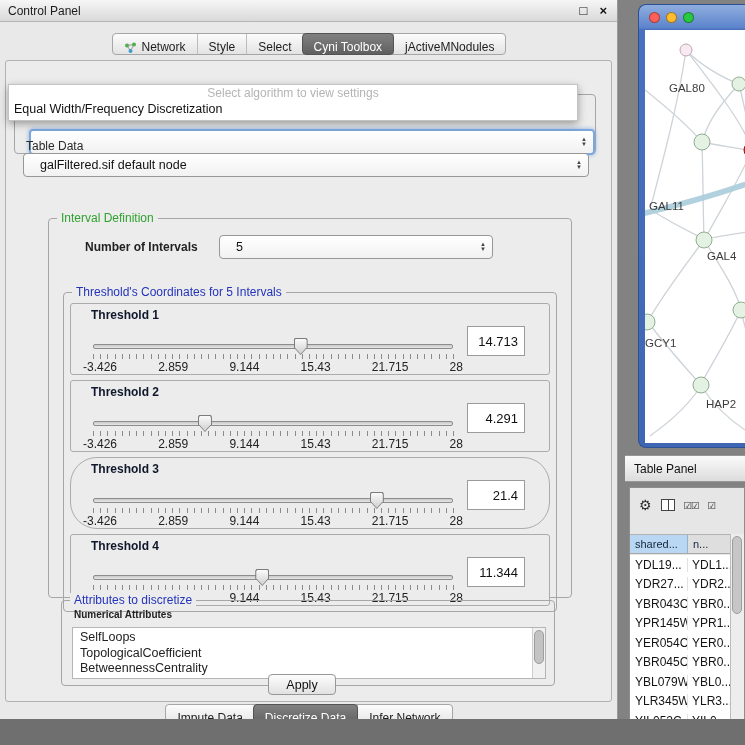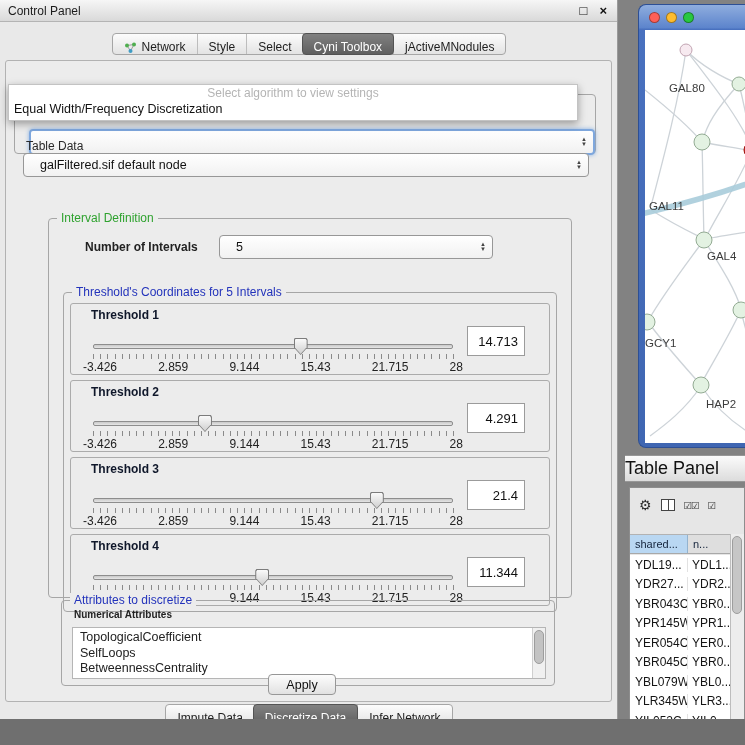--- a/index.html
+++ b/index.html
@@ -78,22 +78,22 @@
                   border-right:none;border-radius:8px 0 0 8px;
                   background:linear-gradient(180deg,#8fadde 0px,#5c84cc 23px,#4971bf 24px,#3f66b2 100%);}
   .traffic{position:absolute;top:7px;left:10px;display:flex;gap:6px;}
   .light{width:11px;height:11px;border-radius:50%;border:1px solid rgba(0,0,0,.35);}
   .net-canvas{position:absolute;left:6px;top:25px;width:114px;height:413px;background:#fff;overflow:hidden;}
   .node-label{position:absolute;font-size:11.5px;color:#3c3c3c;white-space:nowrap;}
 
   
   .table-header-bar{position:absolute;left:625px;top:455px;width:120px;height:27px;
                     background:linear-gradient(#fbfbfb,#dcdcdc);border-top:1px solid #979797;
-                    border-bottom:1px solid #979797;display:flex;align-items:center;font-size:18px;color:#111;
-                    }
+                    border-bottom:1px solid #979797;display:flex;align-items:center;font-size:12px;color:#111;
+                    padding-left:9px;}
   .table-window{position:absolute;left:629px;top:487px;width:116px;height:252px;background:#e6e6e6;
                 border:1px solid #8d8d8d;overflow:hidden;}
   .table-toolbar{position:absolute;left:0;top:0;width:100%;height:34px;display:flex;align-items:center;gap:9px;
                  padding-left:9px;font-size:14px;color:#2e2e2e;}
   .cols-icon{width:14px;height:12px;border:1px solid #444;background:#fff;position:relative;}
   .cols-icon::before{content:"";position:absolute;left:6px;top:0;bottom:0;width:1px;background:#444;}
   .mini-checks{font-size:9.5px;letter-spacing:-1px;color:#333;}
   .tbl-head{position:absolute;left:0;top:46px;width:102px;height:20px;display:flex;background:#dedede;
             border-top:1px solid #b2b2b2;border-bottom:1px solid #a8a8a8;font-size:11px;color:#15253c;}
   .tbl-head .hc{padding:3px 0 15px 5px;overflow:hidden;white-space:nowrap;}
@@ -215,21 +215,21 @@
               <span>-3.426</span>
               <span>2.859</span>
               <span>9.144</span>
               <span>15.43</span>
               <span>21.715</span>
               <span>28</span>
             </div>
             <div class="valbox">4.291</div>
           </div>
 
-          <div class="thr-panel" style="top:164px;">
+          <div class="thr-panel" style="top:164px;border-radius:27px;">
             <div class="thr-label">Threshold 3</div>
             <div class="track">
               <div class="thumb" style="left: calc(79% - 7px);"></div>
             </div>
             <div class="ticks"></div>
             <div class="scale">
               <span>-3.426</span>
               <span>2.859</span>
               <span>9.144</span>
               <span>15.43</span>
@@ -256,22 +256,22 @@
             <div class="valbox">11.344</div>
           </div>
         </div>
       </div>
 
       <div class="groupbox" style="left:55px;top:518px;width:494px;height:86px;">
         <span class="grouplabel blue">Attributes to discretize</span>
         <div class="abs" style="left:12px;top:8px;font-size:10px;font-weight:bold;">Numerical Attributes</div>
         <div class="listbox" style="left:10px;top:26px;width:474px;height:52px;">
           <div class="items">
+            <div>SelfLoops</div>
             <div>TopologicalCoefficient</div>
-            <div>SelfLoops</div>
             <div>BetweennessCentrality</div>
           </div>
           <div class="vscroll">
             <div class="vthumb" style="top:2px;height:34px;"></div>
           </div>
         </div>
       </div>
 
       <div class="apply-btn">Apply</div>
     </div>

